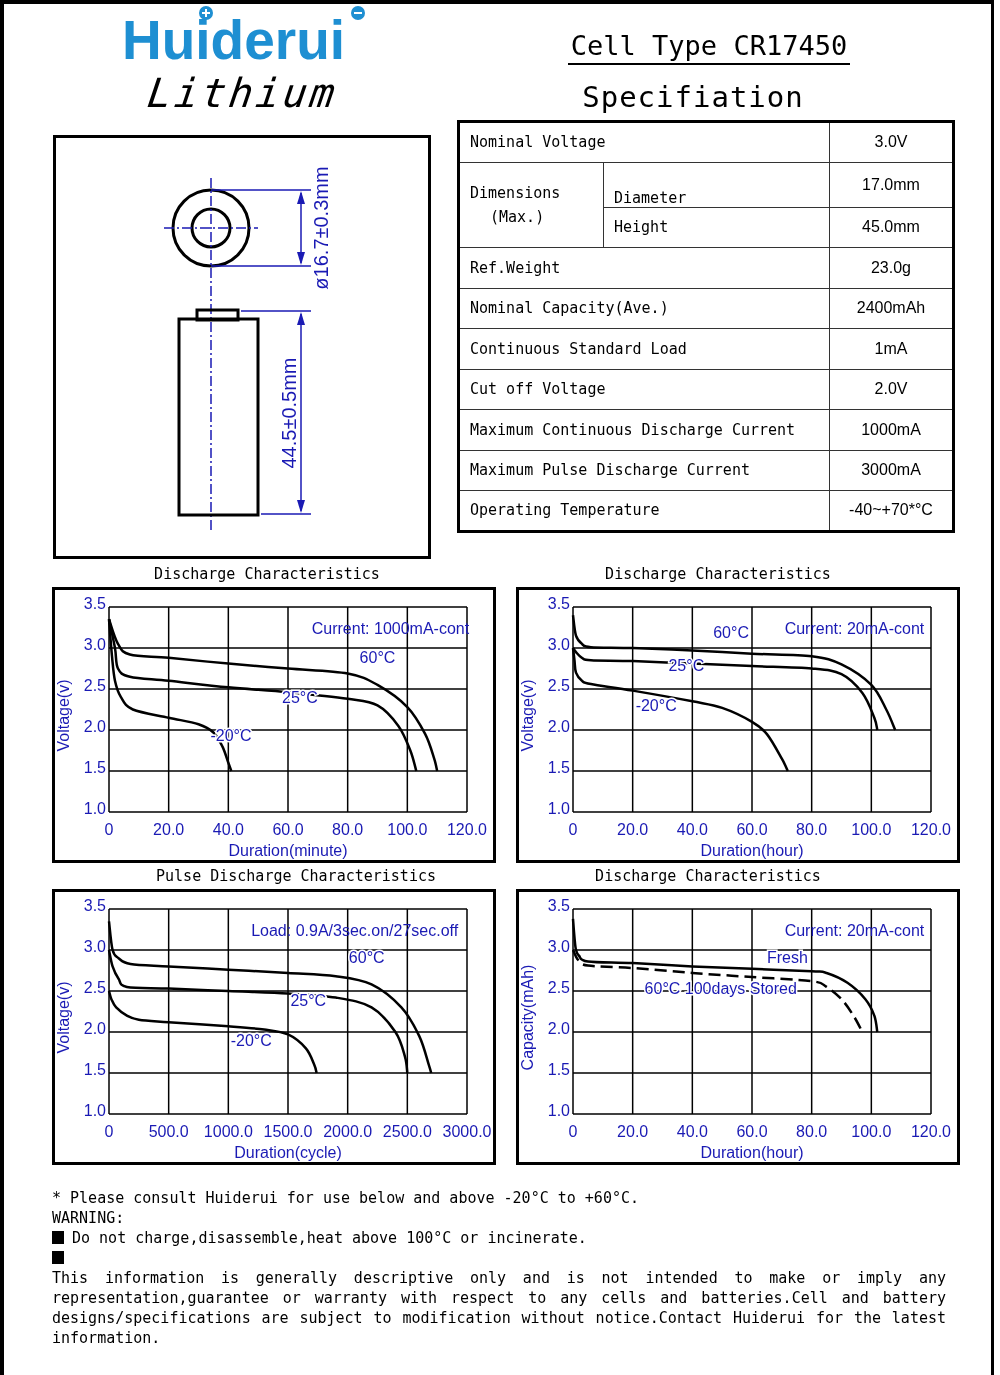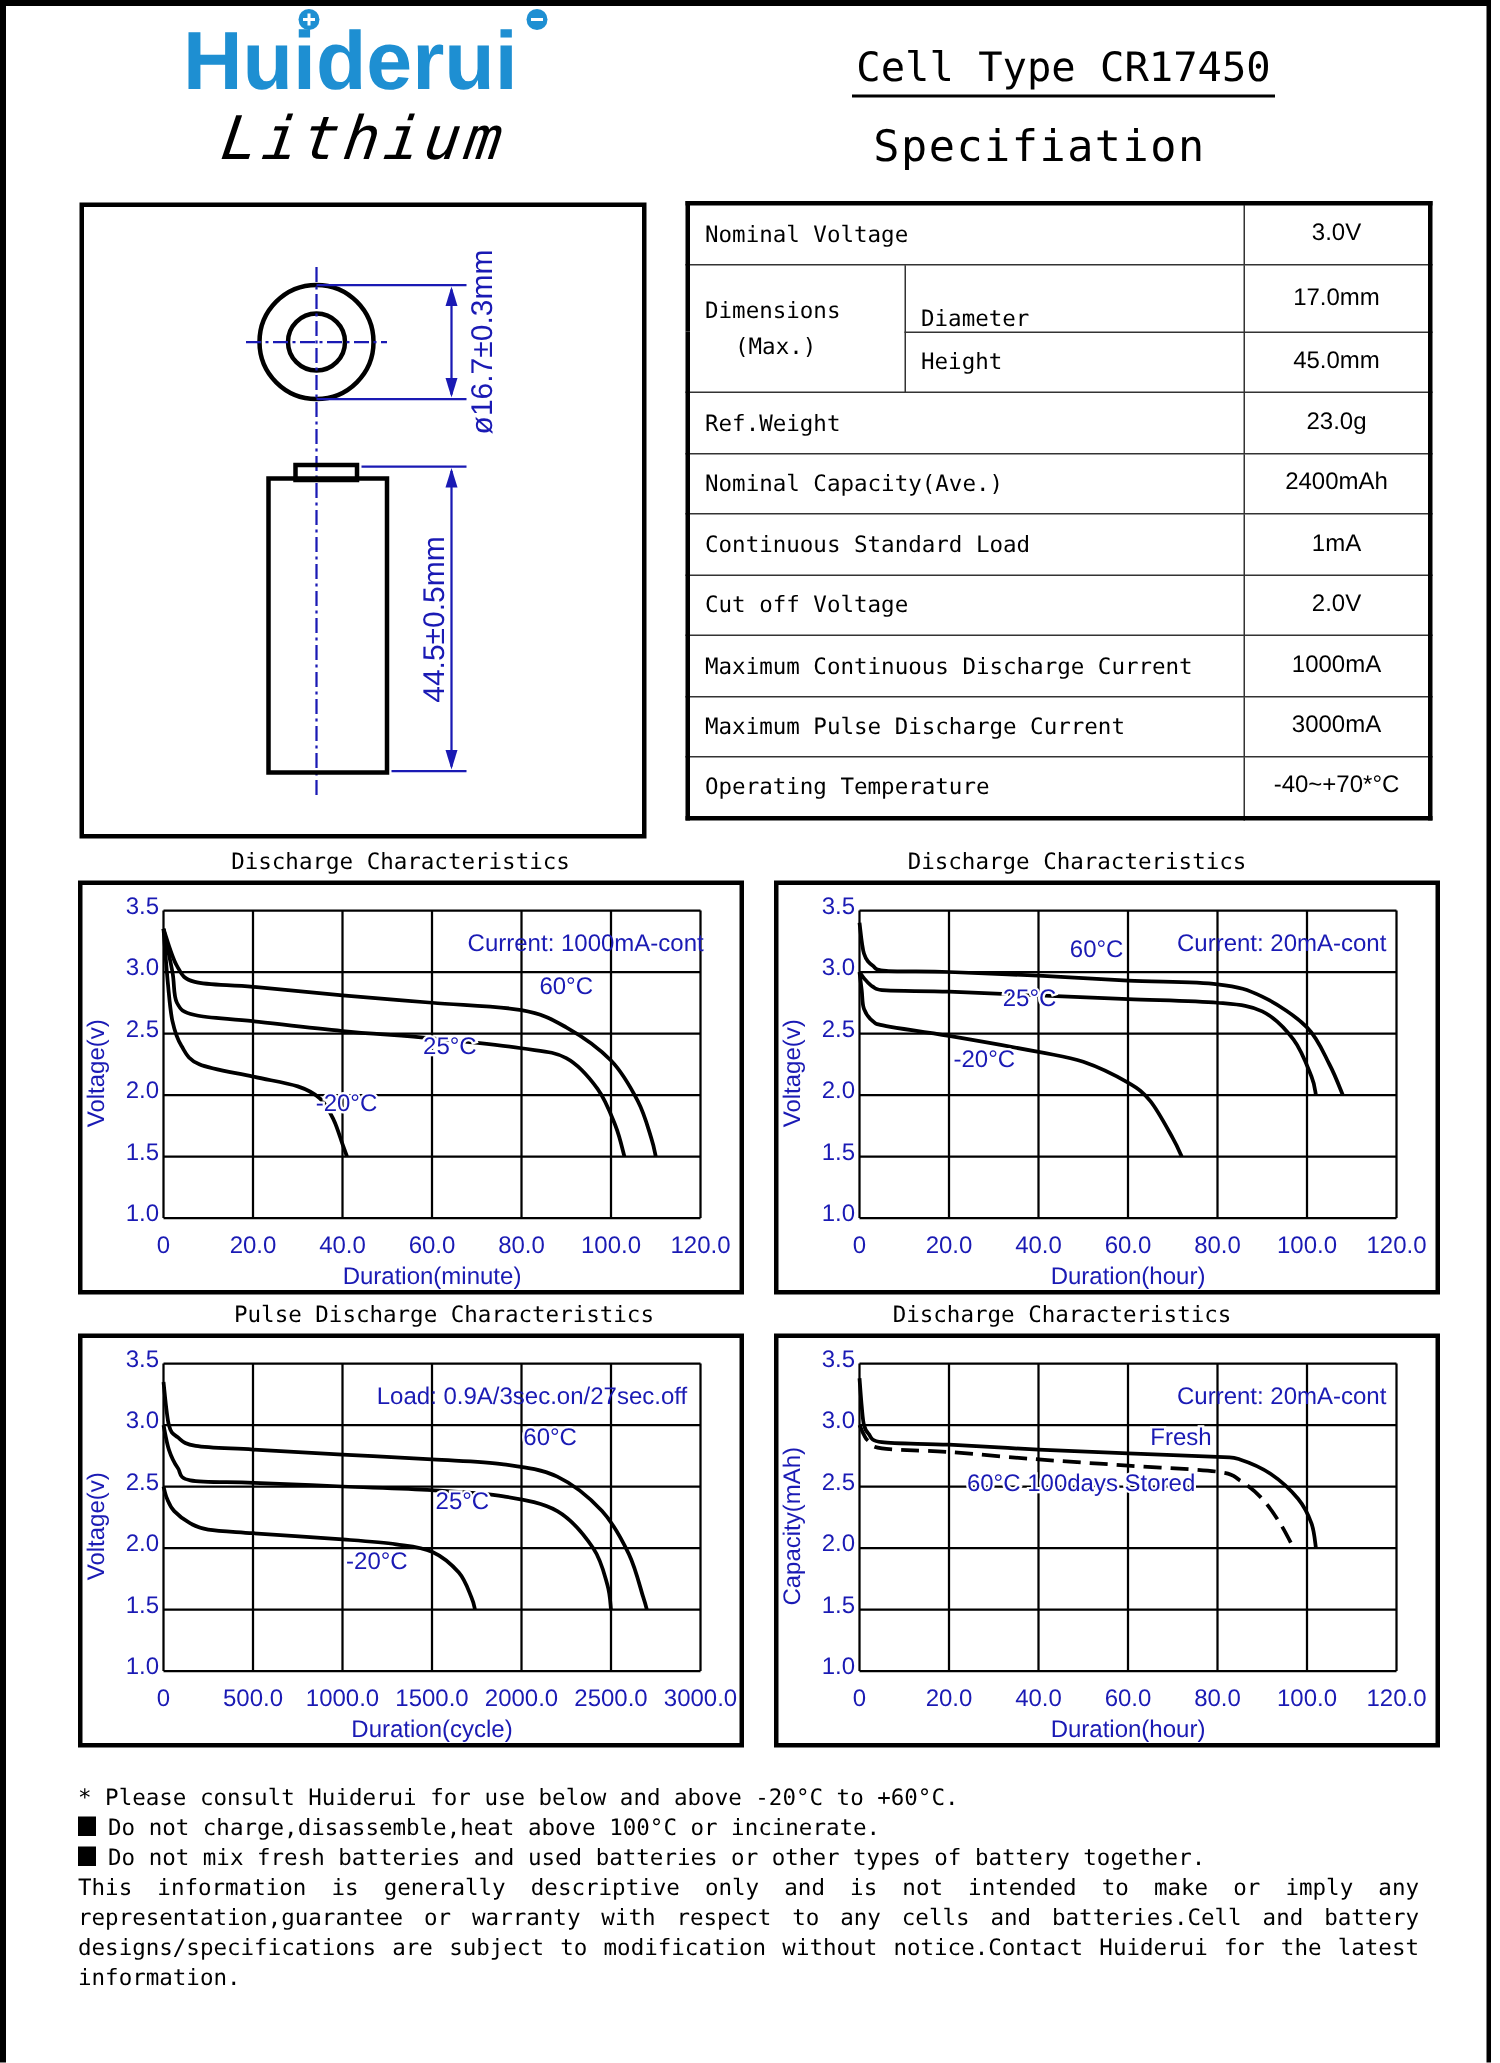--- a/index.html
+++ b/index.html
@@ -4,21 +4,21 @@
 <style>
   html,body{margin:0;padding:0;background:#fff;}
   body{width:1000px;height:1375px;position:relative;overflow:hidden;font-family:"DejaVu Sans Mono","Liberation Mono",monospace;color:#000;}
   .page-border{position:absolute;left:0;top:0;width:994px;height:1375px;border-left:4px solid #000;border-top:4px solid #000;border-right:3px solid #000;box-sizing:border-box;}
   .logo{position:absolute;left:122px;top:4px;width:250px;height:60px;}
   .logo svg{display:block}
   .lithium{position:absolute;left:148px;top:70px;font-family:"DejaVu Sans Mono",monospace;font-style:italic;font-size:40px;letter-spacing:3px;transform:skewX(-8deg);}
   .cell-type{position:absolute;left:568px;top:30px;width:282px;text-align:center;font-size:27px;border-bottom:2px solid #000;padding-bottom:2px;letter-spacing:0px;}
   .spec-title{position:absolute;left:552px;top:80px;width:282px;text-align:center;font-size:29px;letter-spacing:1px;}
   .drawing{position:absolute;left:53px;top:135px;width:378px;height:424px;border:3px solid #000;box-sizing:border-box;}
-  .spec-table{position:absolute;left:457px;top:134px;width:498px;border-collapse:collapse;border:3px solid #000;font-size:15px;}
+  .spec-table{position:absolute;left:457px;top:120px;width:498px;border-collapse:collapse;border:3px solid #000;font-size:15px;}
   .spec-table td{border:1.5px solid #333;height:40.5px;padding:0 10px;box-sizing:border-box;}
   .spec-table td.val{text-align:center;width:124px;font-family:"Liberation Sans Narrow","Liberation Sans",sans-serif;font-size:16px;}
   .chart-title{position:absolute;font-size:15px;text-align:center;width:444px;}
   .chart-box{position:absolute;width:444px;height:276px;border:3px solid #000;box-sizing:border-box;background:#fff;}
   .chart-box svg{position:absolute;left:0;top:0;}
   .notes{position:absolute;left:52px;top:1188px;width:894px;font-size:15px;line-height:20px;}
   .notes p{margin:0;white-space:nowrap;}
   .notes .disc{white-space:normal;text-align:justify;text-align-last:left;}
   .bullet{display:inline-block;width:12px;height:13px;background:#000;margin-right:8px;vertical-align:-1px;}
 </style>
@@ -274,16 +274,17 @@
       <text transform="translate(14,125.5) rotate(-90)" text-anchor="middle" font-family="Liberation Sans, sans-serif" font-size="16" fill="#1a1ab4">Capacity(mAh)</text>
       <path d="M54,26.840000000000003 C54.24861111111111,29.983333333333334 54.99444444444445,40.50666666666665 55.49166666666667,45.69999999999999 C55.98888888888889,50.893333333333324 56.2375,54.99333333333333 56.983333333333334,58 C57.72916666666667,61.00666666666667 57.97777777777778,61.826666666666675 59.96666666666667,63.74000000000001 C61.955555555555556,65.65333333333334 59.966666666666676,68.24999999999999 68.91666666666667,69.47999999999999 C77.86666666666667,70.71 96.26388888888889,70.3 113.66666666666666,71.12 C131.06944444444443,71.94000000000001 153.44444444444443,73.44333333333334 173.33333333333331,74.4 C193.2222222222222,75.35666666666667 213.11111111111111,76.04000000000002 233,76.86000000000001 C252.88888888888889,77.68 280.2361111111111,78.63666666666667 292.66666666666663,79.32 C305.0972222222222,80.00333333333332 301.6166666666667,79.04666666666664 307.58333333333337,80.95999999999998 C313.55000000000007,82.87333333333332 322.0027777777778,86.42666666666668 328.4666666666667,90.80000000000001 C334.9305555555556,95.17333333333335 341.89166666666665,101.73333333333335 346.3666666666667,107.20000000000002 C350.8416666666667,112.66666666666669 353.3277777777778,118.13333333333331 355.31666666666666,123.59999999999998 C357.30555555555554,129.06666666666663 357.8027777777778,137.26666666666665 358.3,140" fill="none" stroke="#000" stroke-width="2.5"></path>
       <path d="M54,58 C54.49722222222222,59.093333333333334 55.98888888888889,62.78333333333334 56.983333333333334,64.56 C57.97777777777778,66.33666666666667 57.97777777777778,67.15666666666667 59.96666666666667,68.66 C61.955555555555556,70.16333333333333 59.966666666666676,72.35000000000001 68.91666666666667,73.58000000000001 C77.86666666666667,74.81000000000002 96.26388888888889,74.81000000000003 113.66666666666666,76.04000000000002 C131.06944444444443,77.27000000000001 153.44444444444443,79.45666666666665 173.33333333333331,80.95999999999998 C193.2222222222222,82.46333333333331 213.11111111111111,83.69333333333333 233,85.06 C252.88888888888889,86.42666666666668 280.2361111111111,87.52 292.66666666666663,89.16 C305.0972222222222,90.8 302.61111111111114,91.89333333333335 307.58333333333337,94.90000000000002 C312.5555555555556,97.9066666666667 318.025,102.41666666666669 322.5,107.20000000000002 C326.975,111.98333333333335 330.9527777777778,118.13333333333331 334.43333333333334,123.59999999999998 C337.9138888888889,129.06666666666663 341.89166666666665,137.26666666666665 343.3833333333333,140" fill="none" stroke="#000" stroke-width="2.5" stroke-dasharray="12,6"></path>
       <text x="247.91666666666666" y="71.12" font-family="Liberation Sans, sans-serif" font-size="16" fill="#1a1ab4" stroke="#fff" stroke-width="3" paint-order="stroke">Fresh</text>
       <text x="125.60000000000001" y="102.28" font-family="Liberation Sans, sans-serif" font-size="16" fill="#1a1ab4" stroke="#fff" stroke-width="3" paint-order="stroke">60°C 100days Stored</text>
     </svg>
   </div>
 
 <div class="notes">
   <p>* Please consult Huiderui for use below and above -20°C to +60°C.</p>
+  <p>WARNING:</p>
   <p><span class="bullet"></span><span>Do not charge,disassemble,heat above 100°C or incinerate.</span></p>
-  <p><span class="bullet"></span><span>Do not mix fresh batteries and used batteries or other types of battery together.</span></p>
+  <p><span class="bullet"></span></p>
   <p class="disc">This information is generally descriptive only and is not intended to make or imply any representation,guarantee or warranty with respect to any cells and batteries.Cell and battery designs/specifications are subject to modification without notice.Contact Huiderui for the latest information.</p>
 </div>
 
 </body></html>

